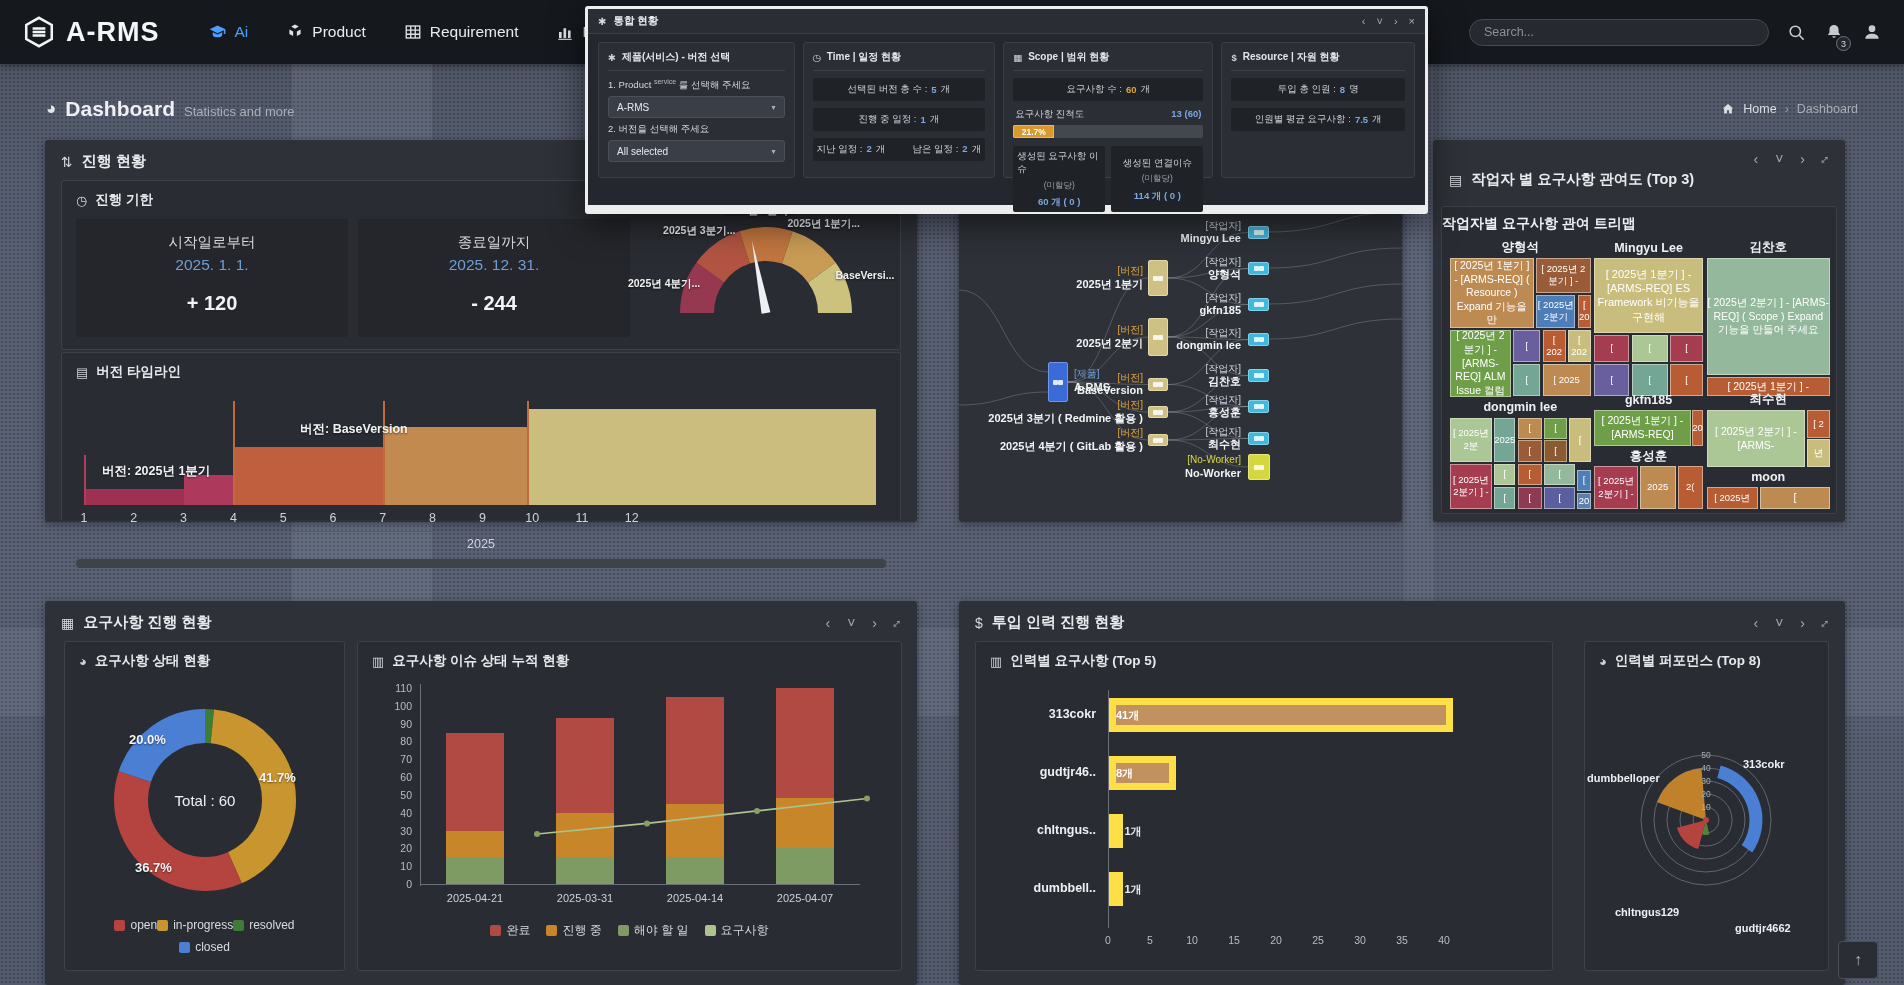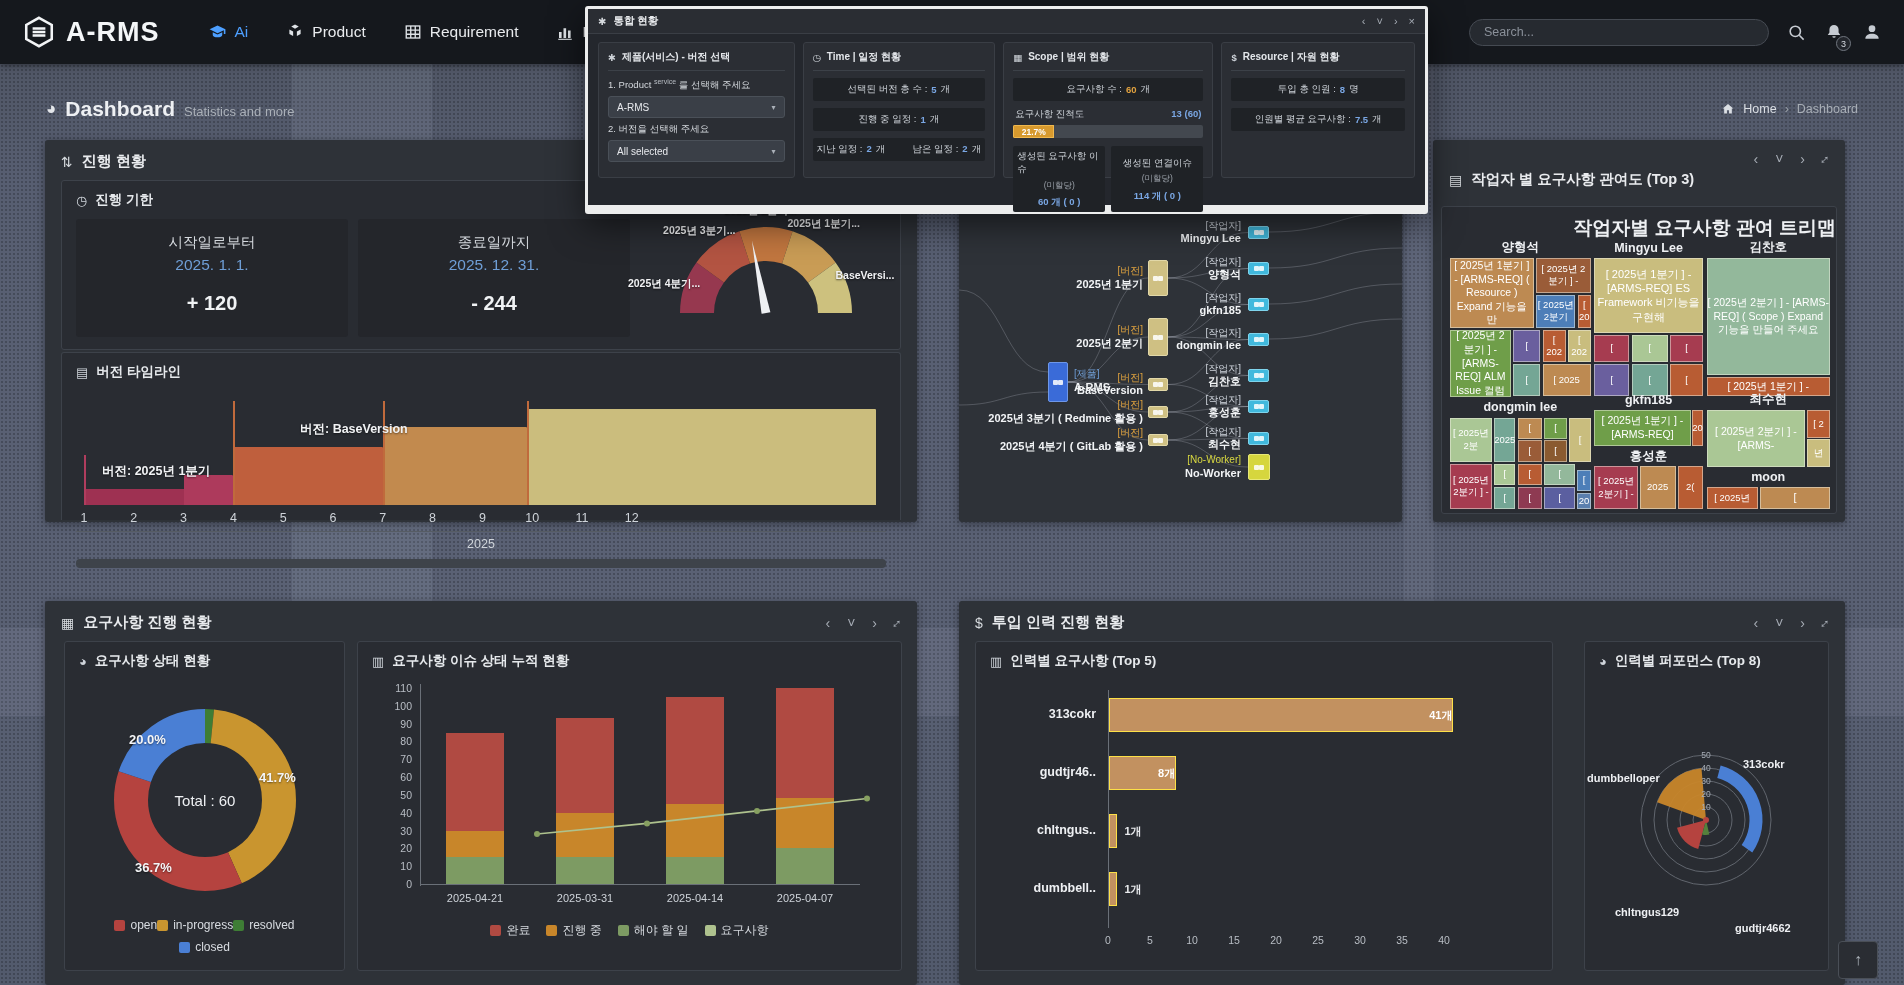--- a/index.html
+++ b/index.html
@@ -87,42 +87,42 @@
 .net-label{position:absolute;text-align:right;line-height:1.25;white-space:nowrap}
 .net-label .tag{font-size:10px;display:block}
 .net-label .nm{font-size:11px;font-weight:700;color:#f2f4f6;display:block}
 .tag-ver{color:#e0a33e}.tag-worker{color:#cfd4dc}.tag-prod{color:#6f9ed6}.tag-now{color:#d8d840}
 .net-label.left-align{text-align:left}
 
 
 .tm-body{position:absolute;left:8px;top:32px;width:380px;height:270px}
 .tm-head{position:absolute;display:flex;align-items:center;justify-content:center;font-size:12.5px;font-weight:700;color:#eef0f3}
 .tm-cell{position:absolute;overflow:hidden;color:#fff;font-size:9.5px;line-height:1.3;display:flex;align-items:center;justify-content:center;text-align:center;box-shadow:inset 0 0 0 1px rgba(240,240,228,.5);padding:1px;cursor:pointer}
-.tm-title{position:absolute;left:0;right:0;top:8px;text-align:right;font-size:19px;font-weight:700;color:#eef0f3}
+.tm-title{position:absolute;left:0;right:0;top:8px;text-align:left;font-size:14px;font-weight:700;color:#eef0f3}
 
 
 .donut-box{position:absolute;left:34px;top:52px;width:212px;height:212px}
 .donut-center{position:absolute;left:0;right:0;top:98px;text-align:center;font-size:15px;color:#eef0f3}
 .donut-pct{position:absolute;font-size:13px;font-weight:600;color:#f4f5f7;text-shadow:0 1px 2px rgba(0,0,0,.5)}
 .legend-row{position:absolute;left:0;right:0;display:flex;justify-content:center;}
 .lg-item{display:flex;align-items:center;gap:5px;font-size:12px;color:#d8dce1}
 .lg-sw{width:11px;height:11px;border-radius:2px}
 
 
 .stk{position:absolute;left:0;top:30px;right:0;bottom:0}
 .stk-tick{position:absolute;font-size:10.5px;color:#b9bec5;text-align:right;width:30px}
 .stk-axis-v{position:absolute;width:1px;background:#6a7078}
 .stk-axis-h{position:absolute;height:1px;background:#6a7078}
 .stk-seg{position:absolute}
 .stk-cat{position:absolute;transform:translateX(-50%);font-size:11px;color:#cfd4da}
 .stk-legend{position:absolute;left:0;right:0;display:flex;justify-content:center;gap:16px}
 
 
 .hb-name{position:absolute;width:112px;text-align:right;font-size:12.5px;font-weight:700;color:#eef0f3}
-.hb-bar{position:absolute;background:#c29160;border:1px solid #fde047;display:flex;align-items:center;justify-content:flex-end}
+.hb-bar{position:absolute;background:#c29160;border:7px solid #fde047;display:flex;align-items:center;justify-content:flex-start}
 .hb-val{font-size:11px;font-weight:700;color:#fff}
 .hb-val-out{position:absolute;font-size:11px;font-weight:700;color:#e8eaed}
 .hb-tick{position:absolute;transform:translateX(-50%);font-size:10.5px;color:#b9bec5}
 .hb-axis{position:absolute;width:1px;background:#6a7078}
 
 
 .polar-wrap{position:absolute;left:0;top:64px;width:245px;height:260px}
 .polar-name{position:absolute;font-size:11px;font-weight:700;color:#eef0f3;white-space:nowrap}
 .pl-legend{position:absolute;left:4px;right:4px;top:34px;display:flex;justify-content:center;gap:9px;flex-wrap:wrap}
 .pl-legend .lg-item{font-size:10.5px;gap:4px}

